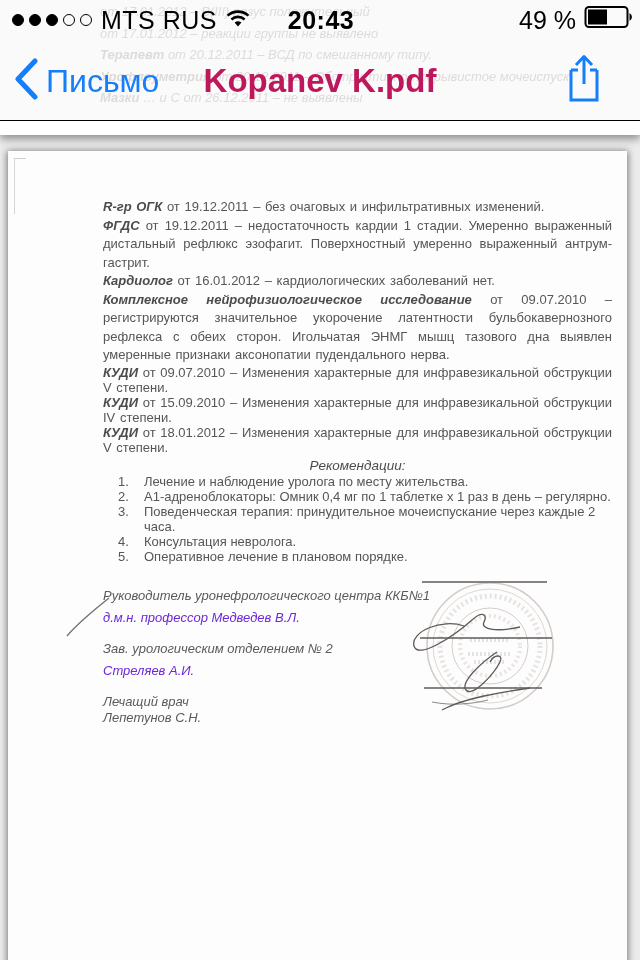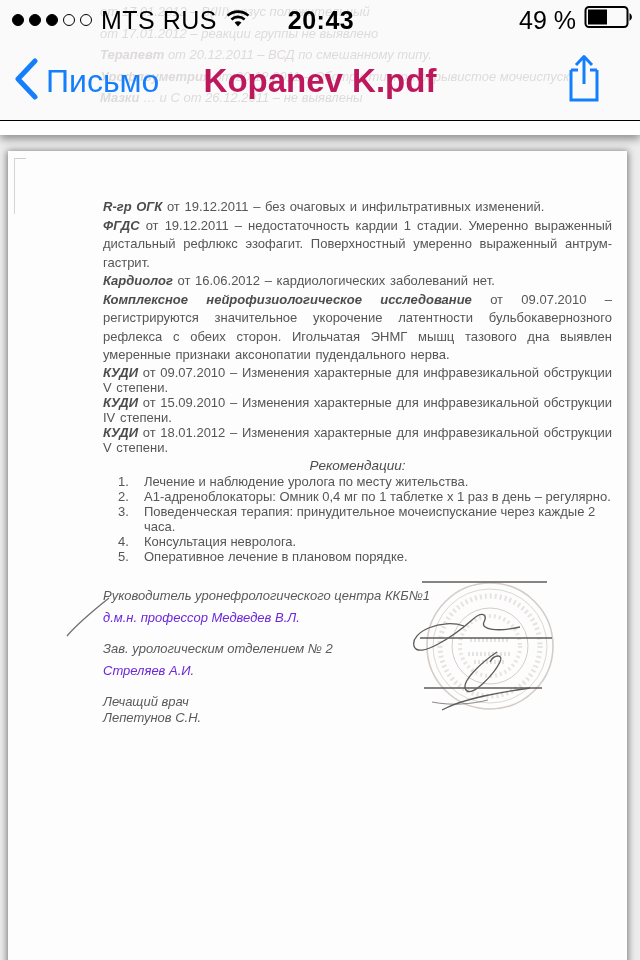--- a/index.html
+++ b/index.html
@@ -129,21 +129,21 @@
   </div>
 
   <div class="prev-page"></div>
 
   <div class="page">
     <div class="fold-mark"></div>
 
     <div class="doc">
       <p><span class="lead">R-гр ОГК</span><span> от 19.12.2011 – без очаговых и инфильтративных изменений.</span></p>
       <p><span class="lead">ФГДС</span><span> от 19.12.2011 – недостаточность кардии 1 стадии. Умеренно выраженный дистальный рефлюкс эзофагит. Поверхностный умеренно выраженный антрум-гастрит.</span></p>
-      <p><span class="lead">Кардиолог</span><span> от 16.06.2012 – кардиологических заболеваний нет.</span></p>
+      <p><span class="lead">Кардиолог</span><span> от 16.01.2012 – кардиологических заболеваний нет.</span></p>
       <p><span class="lead">Комплексное нейрофизиологическое исследование</span><span>  от 09.07.2010 – регистрируются значительное укорочение латентности бульбокавернозного рефлекса с обеих сторон. Игольчатая ЭНМГ мышц тазового дна выявлен умеренные признаки аксонопатии пудендального нерва.</span></p>
       <p class="tight"><span class="lead">КУДИ</span><span> от 09.07.2010 – Изменения характерные для инфравезикальной обструкции V степени.</span></p>
       <p class="tight"><span class="lead">КУДИ</span><span> от 15.09.2010 – Изменения характерные для инфравезикальной обструкции IV степени.</span></p>
       <p class="tight"><span class="lead">КУДИ</span><span> от 18.01.2012 – Изменения характерные для инфравезикальной обструкции V степени.</span></p>
 
       <div class="rec-title">Рекомендации:</div>
       <div class="rec-list">
         <div class="rec-item">
             <span class="rec-num">1.</span>
             <span class="rec-text">Лечение и наблюдение уролога по месту жительства.</span>

